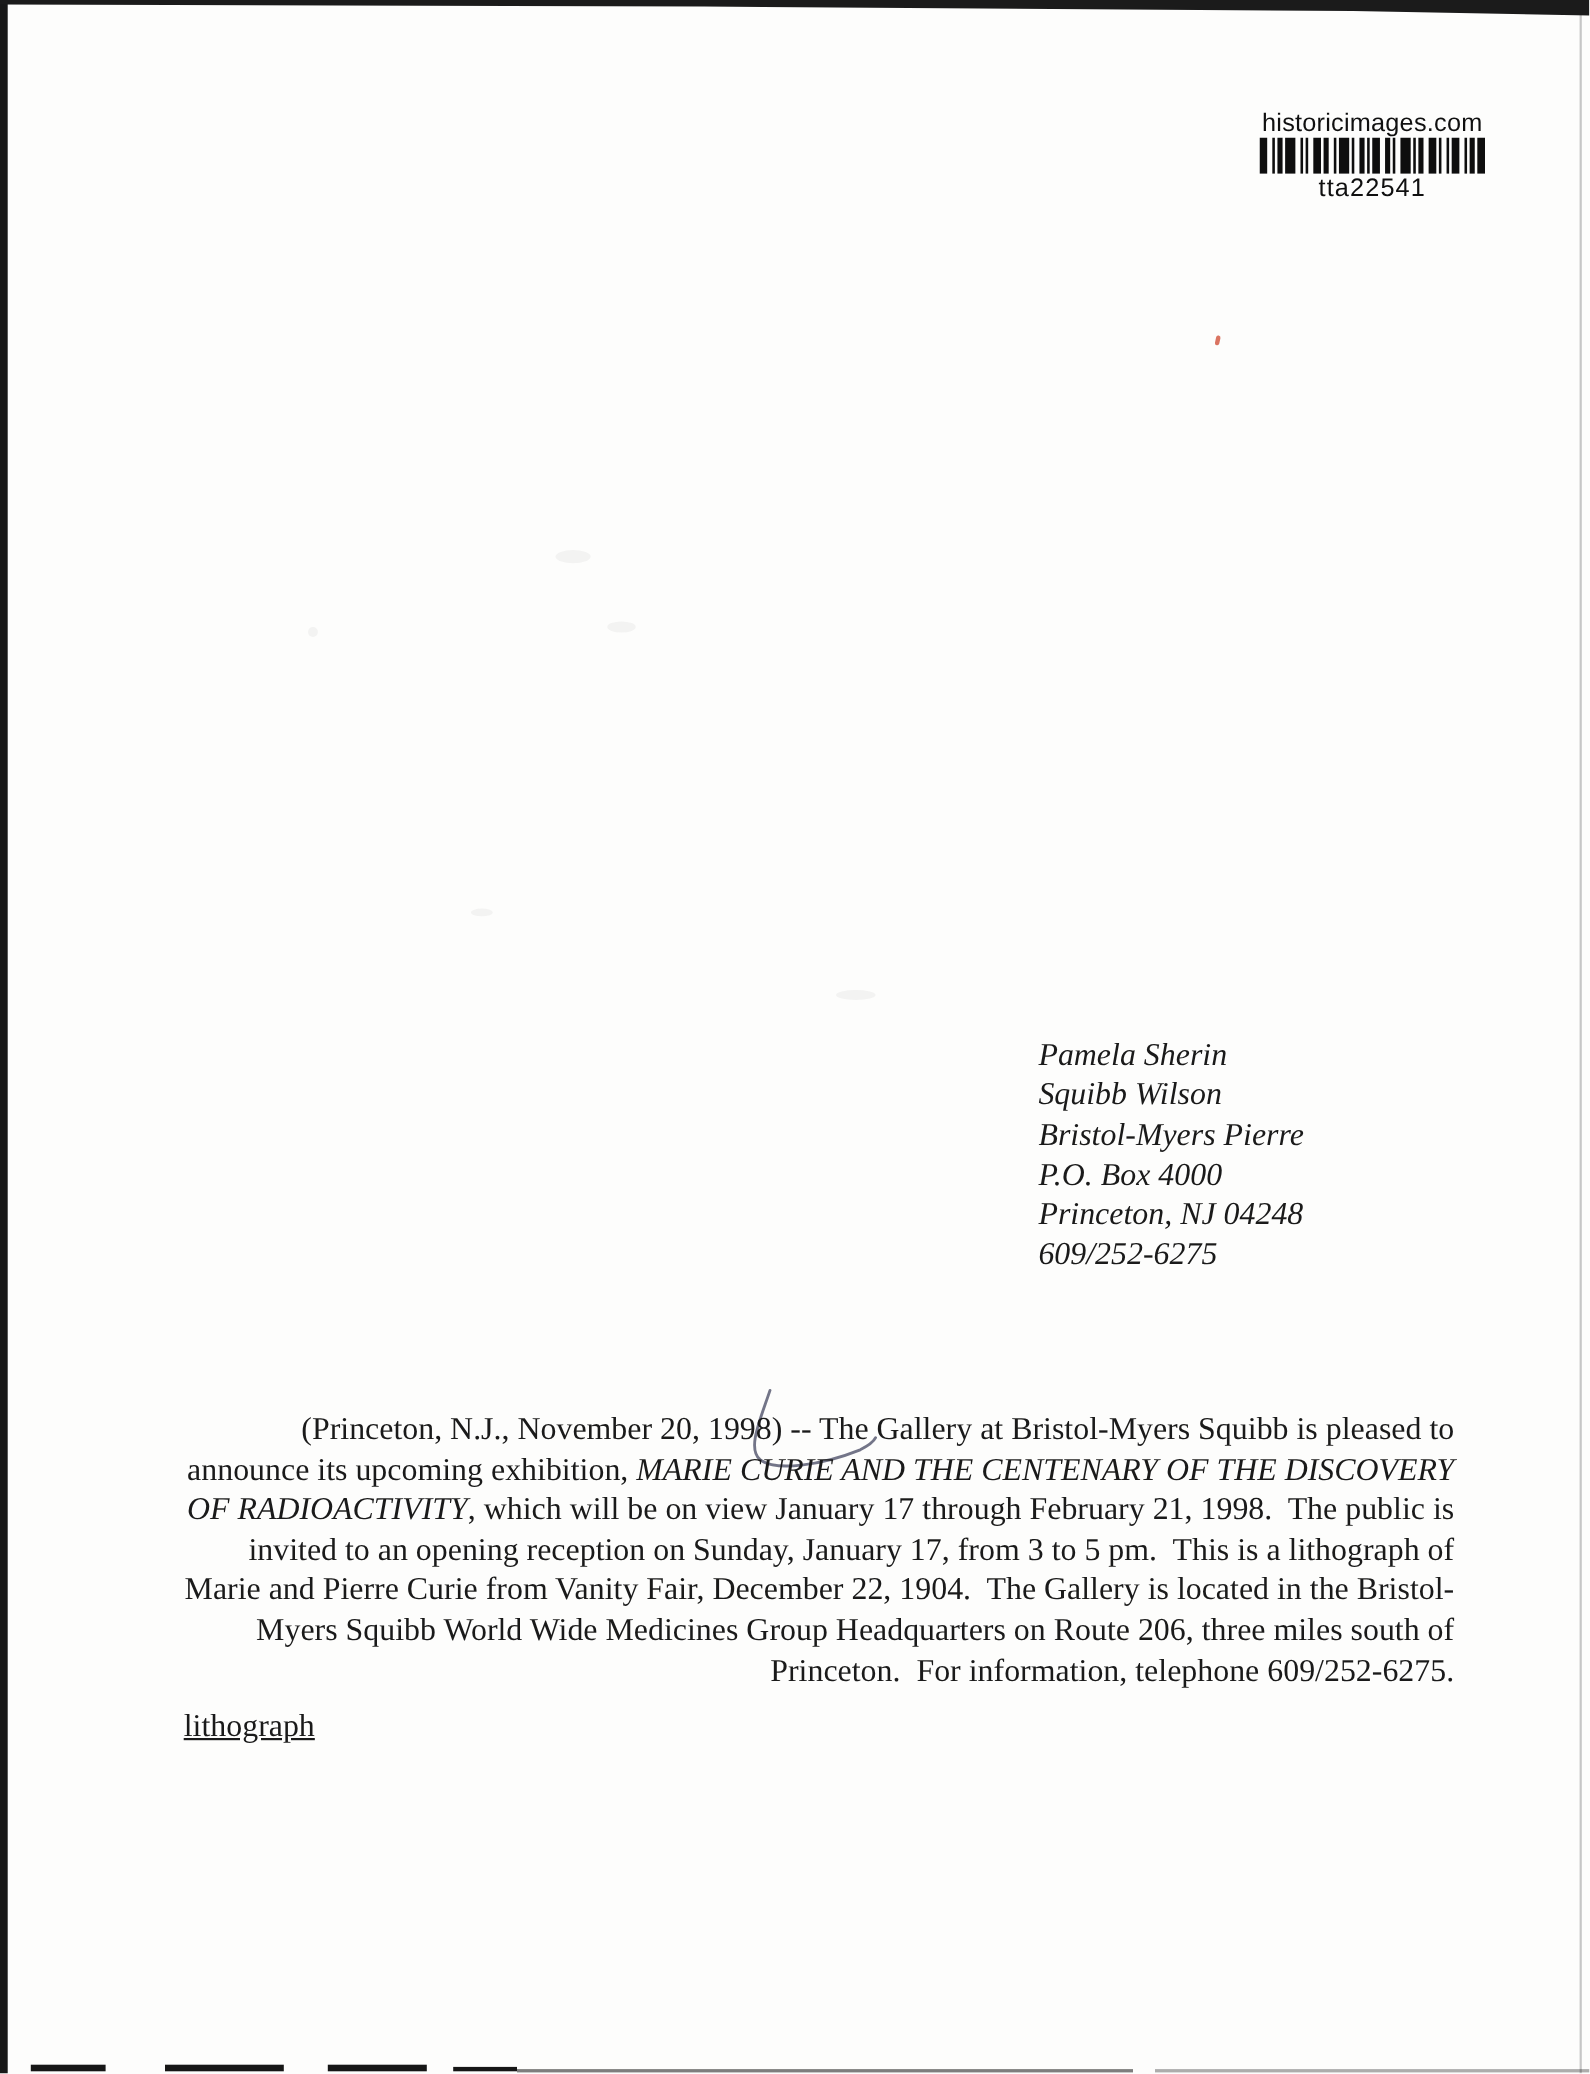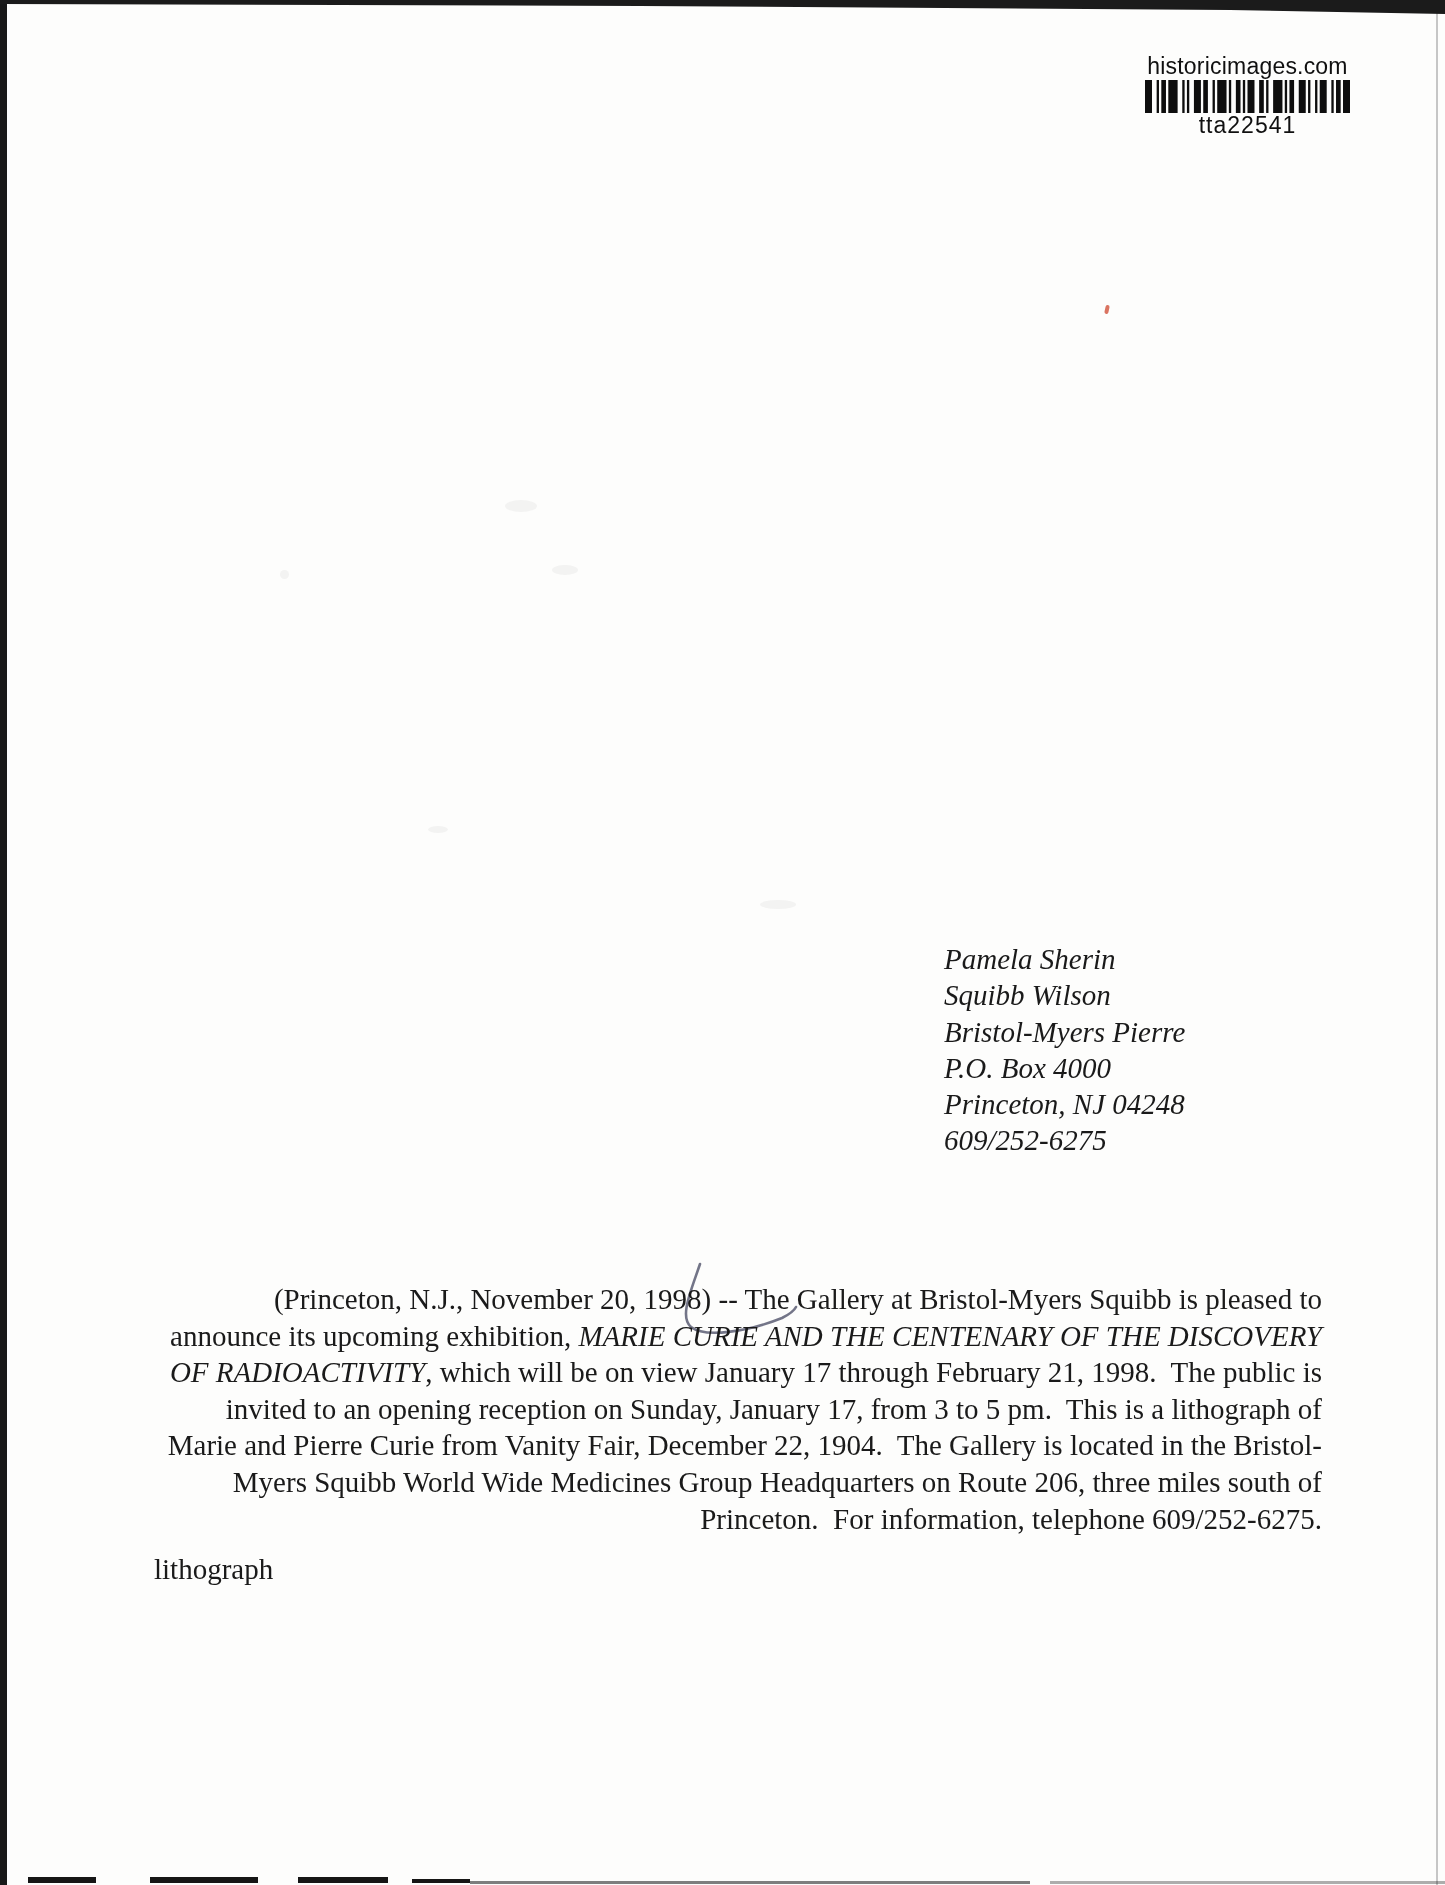--- a/index.html
+++ b/index.html
@@ -14,31 +14,31 @@
   .svg-overlay{position:absolute;left:0;top:0;width:1445px;height:1885px;pointer-events:none;}
   .bottom-seg{position:absolute;background:#161616;}
   .smudge{position:absolute;background:rgba(60,60,60,0.05);border-radius:50%;}
   .red-dot{
     position:absolute;left:1105px;top:305px;width:4px;height:9px;
     background:rgba(205,70,45,0.75);border-radius:2px;transform:rotate(12deg);
   }
   
   .stamp{position:absolute;left:1144px;top:53px;width:207px;text-align:center;
          font-family:"Liberation Sans", sans-serif;color:#101010;}
-  .stamp .site{font-size:23px;line-height:26px;letter-spacing:0.2px;white-space:nowrap;}
+  .stamp .site{font-size:23px;line-height:26px;letter-spacing:0.2px;white-space:nowrap;margin-top:45px;}
   .stamp svg{display:block;margin:1px auto 0 auto;}
   .stamp .code{font-size:23px;line-height:25px;letter-spacing:1px;}
   
   .contact{position:absolute;left:944px;top:941px;font-size:29px;line-height:36.3px;font-style:italic;}
   .body-text{
     position:absolute;left:167px;top:1252px;width:1155px;
     font-size:29px;line-height:36.6px;text-indent:62px;white-space:pre-wrap;text-align:right;
   }
   .body-text .exhib-title{font-style:italic;}
-  .caption{position:absolute;left:154px;top:1551px;font-size:29px;line-height:37px;}
+  .caption{position:absolute;left:167px;top:1551px;font-size:29px;line-height:37px;text-decoration:underline;}
 </style>
 </head>
 <body>
 
 <div class="edge-left"></div>
 <div class="edge-right"></div>
 
 <svg class="svg-overlay" viewBox="0 0 1445 1885" xmlns="http://www.w3.org/2000/svg">
 
   <polygon points="0,0 1445,0 1445,14 1230,10 640,6 0,4" fill="#1b1b1b"></polygon>

